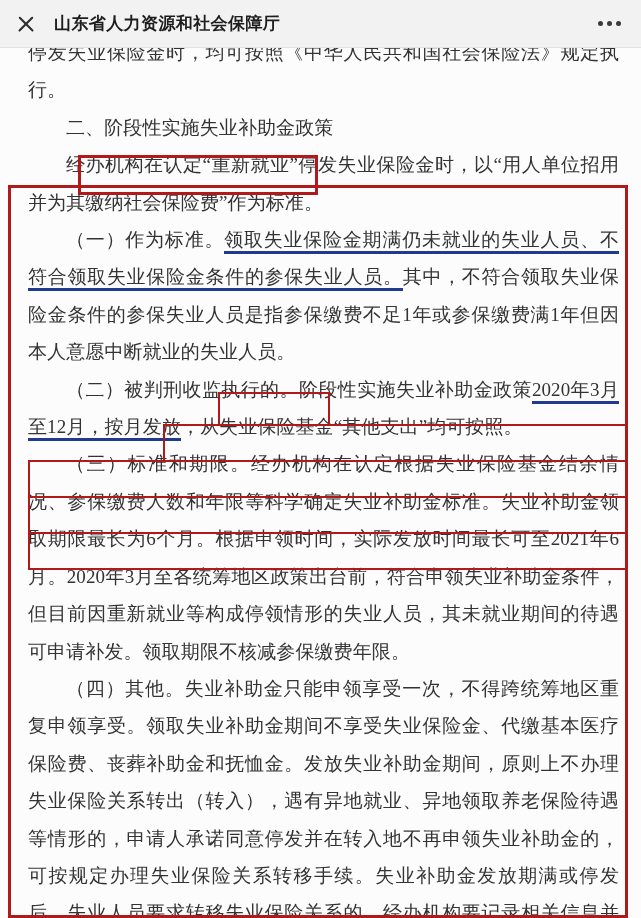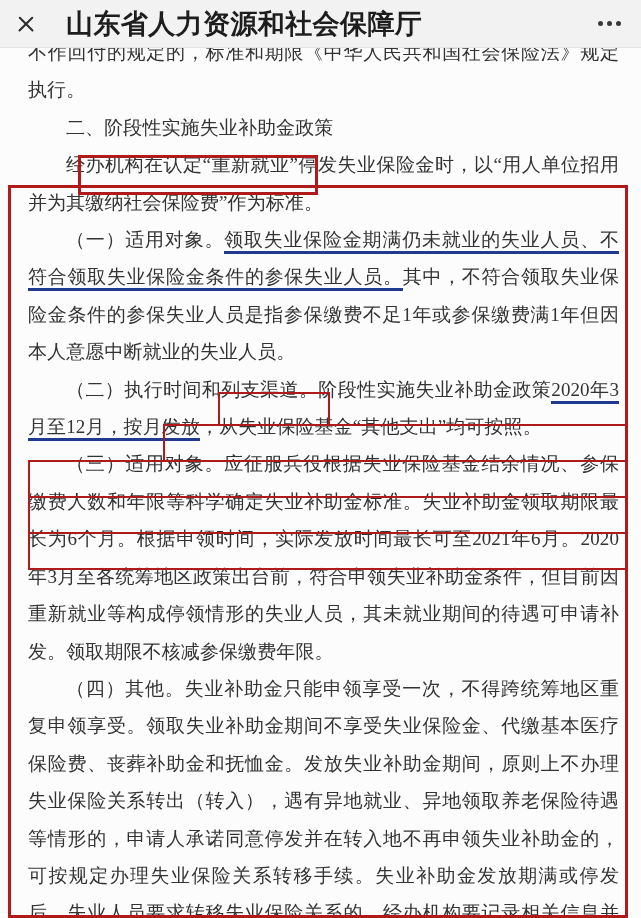--- a/index.html
+++ b/index.html
@@ -46,22 +46,22 @@
     top: 11px;
     width: 20px;
     height: 2.4px;
     background: #2b2b2b;
     border-radius: 1px;
   }
   .close-icon::before { transform: rotate(45deg); }
   .close-icon::after  { transform: rotate(-45deg); }
 
   .appbar-title {
-    margin-left: 28px;
-    font-size: 27px;
+    margin-left: 16px;
+    font-size: 17px;
     font-weight: bold;
     color: #1d1d1d;
     letter-spacing: 0.4px;
     white-space: nowrap;
   }
   .more-icon {
     margin-left: auto;
     display: flex;
     align-items: center;
     gap: 4px;
@@ -129,31 +129,31 @@
     <div class="more-icon">
       <i></i>
       <i></i>
       <i></i>
     </div>
   </div>
 
   <div class="article">
     <div class="doc">
 
-      <p>不作回付的规定的，标准和期限《中华人民共和国社会保险法》规定执行。</p>
+      <p>停发失业保险金时，均可按照《中华人民共和国社会保险法》规定执行。</p>
 
       <p class="indent"><span>二、</span><span>阶段性实施失业补助金政策</span></p>
 
       <p class="indent">经办机构在认定“重新就业”停发失业保险金时，以“用人单位招用并为其缴纳社会保险费”作为标准。</p>
 
-      <p class="indent"><span>（一）适用对象。</span><span class="u-blue">领取失业保险金期满仍未就业的失业人员、不符合领取失业保险金条件的参保失业人员。</span><span>其中，不符合领取失业保险金条件的参保失业人员是指参保缴费不足1年或参保缴费满1年但因本人意愿中断就业的失业人员。</span></p>
+      <p class="indent"><span>（一）作为标准。</span><span class="u-blue">领取失业保险金期满仍未就业的失业人员、不符合领取失业保险金条件的参保失业人员。</span><span>其中，不符合领取失业保险金条件的参保失业人员是指参保缴费不足1年或参保缴费满1年但因本人意愿中断就业的失业人员。</span></p>
 
-      <p class="indent"><span>（二）执行时间和列支渠道。</span><span>阶段性实施失业补助金政策</span><span class="u-blue">2020年3月至12月，按月发放</span><span>，从失业保险基金“其他支出”均可按照。</span></p>
+      <p class="indent"><span>（二）被判刑收监执行的。</span><span>阶段性实施失业补助金政策</span><span class="u-blue">2020年3月至12月，按月发放</span><span>，从失业保险基金“其他支出”均可按照。</span></p>
 
-      <p class="indent"><span>（三）适用对象。</span><span>应征服兵役</span><span>根据失业保险基金结余情况、参保缴费人数和年限等科学</span><span>确定失业补助金标准。失业补助金领取期限最长为6个月。根据申领时间，实际发放时间最长可至2021年6月。2020年3月至各统筹地区政策出台前，符合申领失业补助金条件，但目前因重新就业等构成停领情形的失业人员，其未就业期间的待遇可申请补发。领取期限不核减参保缴费年限。</span></p>
+      <p class="indent"><span>（三）标准和期限。</span><span>经办机构在认定</span><span>根据失业保险基金结余情况、参保缴费人数和年限等科学</span><span>确定失业补助金标准。失业补助金领取期限最长为6个月。根据申领时间，实际发放时间最长可至2021年6月。2020年3月至各统筹地区政策出台前，符合申领失业补助金条件，但目前因重新就业等构成停领情形的失业人员，其未就业期间的待遇可申请补发。领取期限不核减参保缴费年限。</span></p>
 
       <p class="indent"><span>（四）其他。</span><span>失业补助金只能申领享受一次，不得跨统筹地区重复申领享受。领取失业补助金期间不享受失业保险金、代缴基本医疗保险费、丧葬补助金和抚恤金。发放失业补助金期间，原则上不办理失业保险关系转出（转入），遇有异地就业、异地领取养老保险待遇等情形的，申请人承诺同意停发并在转入地不再申领失业补助金的，可按规定办理失业保险关系转移手续。失业补助金发放期满或停发后，失业人员要求转移失业保险关系的，经办机构要记录相关信息并按规定办理。失业人员领取失业补助金期满、被用人单位招用并参保、死亡、应征服兵役、移居境外、享受城镇职工基本养老保险或城乡居民养老保险待遇、被判刑收监执行的，停发失业补助金。</span></p>
 
     </div>
 
     <div class="redbox" style="left:78px; top:107px; width:240px; height:40px;"></div>
 
     <div class="redbox" style="left:8px; top:137px; width:620px; height:733px;"></div>
 
     <div class="redbox thin" style="left:218px; top:344px; width:112px; height:34px;"></div>

